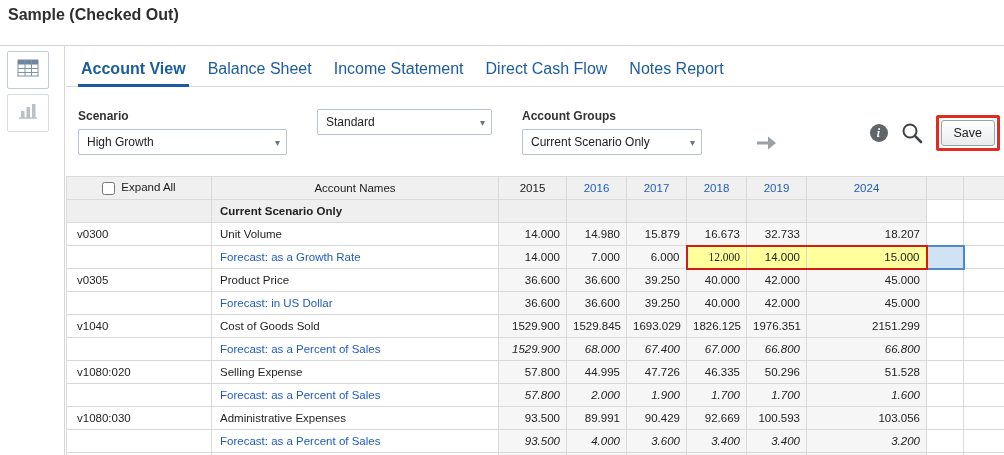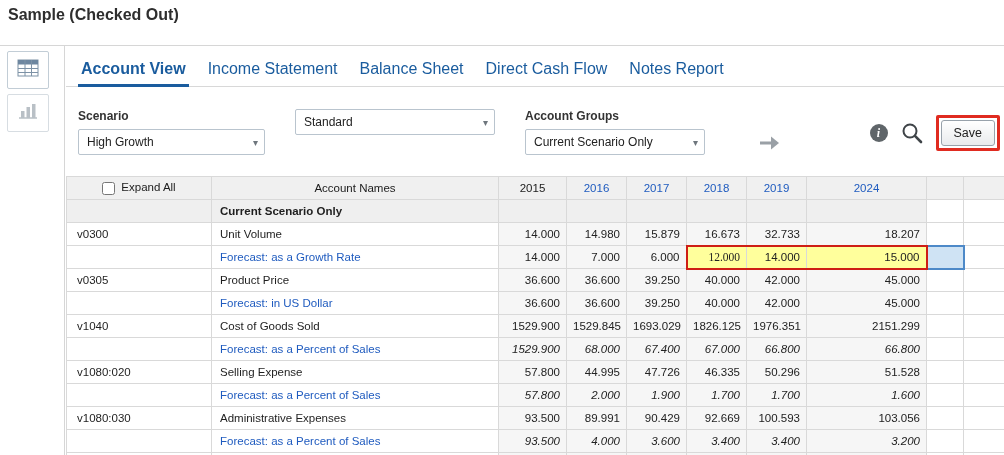--- a/index.html
+++ b/index.html
@@ -21,21 +21,21 @@
   .tabbar { display:flex; gap:16px; padding:12px 14px 0 12px; border-bottom:1px solid #d8d8d8; }
   .tab { position:relative; font-size:16px; color:#1a5c9e; padding:2px 3px 8px 3px; cursor:pointer; white-space:nowrap; }
   .tab.active { font-weight:bold; }
   .tab.active::after { content:''; position:absolute; left:0; right:0; bottom:-1px; height:3px; background:#1a5c9e; }
 
   .filters { position:relative; margin:22px 0 0 12px; display:flex; align-items:flex-start; height:48px; }
   .filter { margin-right:30px; }
   .filter .flabel { display:block; font-size:12px; font-weight:bold; color:#333; margin-bottom:6px; }
   .select { position:relative; height:26px; border:1px solid #b9c4ce; border-radius:2px; background:#fff;
             display:flex; align-items:center; padding:0 22px 0 8px; font-size:12px; color:#222; cursor:pointer; }
-  .select.w1 { width:187px; } .select.w2 { width:200px; } .select.w3 { width:180px; }
+  .select.w1 { width:209px; } .select.w2 { width:175px; } .select.w3 { width:180px; }
   .chev { position:absolute; right:6px; top:50%; transform:translateY(-50%); color:#6e767d; font-size:10px; }
 
   .go-arrow { margin:26px 0 0 24px; cursor:pointer; }
 
   .right-tools { position:absolute; right:4px; top:6px; display:flex; align-items:center; gap:12px; }
   .info-icon { width:18px; height:18px; border-radius:50%; background:#5f6569; color:#fff; display:flex;
                align-items:center; justify-content:center; font-size:12px; font-weight:bold;
                font-family:"Liberation Serif", serif; font-style:italic; cursor:pointer; }
   .search-icon { cursor:pointer; display:flex; }
   .save-wrap { border:3px solid #e02b20; padding:2px; border-radius:2px; }
@@ -94,22 +94,22 @@
             <rect x="15" y="2" width="3.5" height="14" fill="#b9c0c6"></rect>
           </svg>
         </span>
       </div>
     </div>
 
     <div class="main">
 
       <div class="tabbar">
         <div class="tab active">Account View</div>
+        <div class="tab">Balance Sheet</div>
         <div class="tab">Income Statement</div>
-        <div class="tab">Balance Sheet</div>
         <div class="tab">Direct Cash Flow</div>
         <div class="tab">Notes Report</div>
       </div>
 
       <div class="filters">
         <div class="filter">
           <span class="flabel">Scenario</span>
           <div class="select w1">
             <span>High Growth</span>
             <span class="chev">▾</span>

